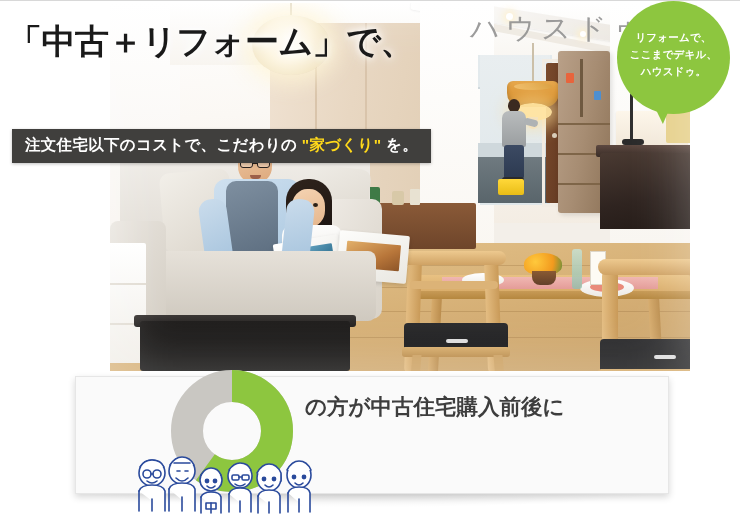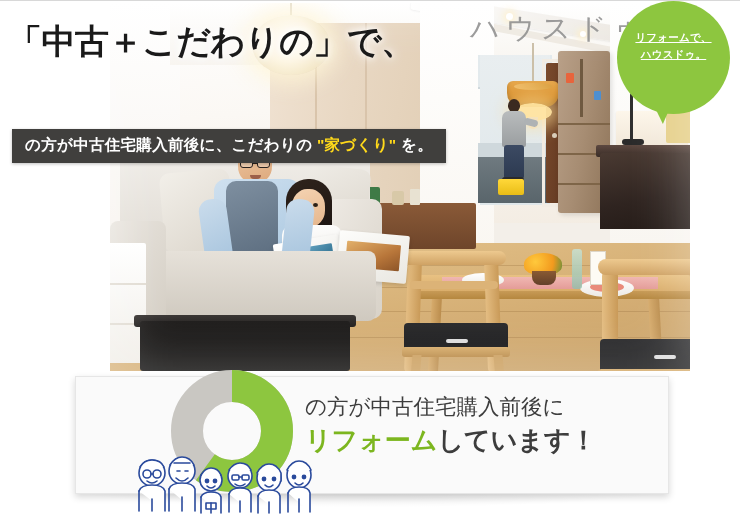--- a/index.html
+++ b/index.html
@@ -349,21 +349,21 @@
     border-right:13px solid transparent;
     border-top:25px solid #8dc63f;
     transform:rotate(-4deg);
   }
   .bubble-txt {
     position:absolute; left:617px; top:28px; width:113px;
     text-align:center; color:#ffffff;
     font-size:10.5px; font-weight:700; line-height:1.62;
     z-index:7; letter-spacing:.2px;
   }
-  .bubble-txt span { display:block;text-decoration:underline; }
+  .bubble-txt span { display:block; }
 
   
   .panel {
     position:absolute; left:75px; top:375px;
     width:594px; height:118px;
     background:#fafafa;
     border:1px solid #e6e6e6;
     box-shadow:0 3px 7px rgba(0,0,0,.16);
     z-index:8;
   }
@@ -380,21 +380,21 @@
     white-space:nowrap; font-weight:700; color:#6aa321;
     text-shadow:-1.5px 0 #fff,1.5px 0 #fff,0 -1.5px #fff,0 1.5px #fff,
                 -1.5px -1.5px #fff,1.5px 1.5px #fff,-1.5px 1.5px #fff,1.5px -1.5px #fff;
   }
   .pct-label .sm { font-size:15px; }
   .pct-label .big { font-size:33px; letter-spacing:-1px; }
 
   
   .stat-l1 {
     position:absolute; left:305px; top:391px; z-index:11;
-    font-size:21.5px; font-weight:400; color:#3d3d3d; white-space:nowrap;
+    font-size:21.5px; font-weight:700; color:#3d3d3d; white-space:nowrap;
   }
   .stat-l2 {
     position:absolute; left:305px; top:422px; z-index:11;
     font-size:26px; font-weight:700; color:#3d3d3d; white-space:nowrap;
   }
   .stat-l2 .gr { color:#7cb61f; }
   .note {
     position:absolute; left:420px; top:466px; z-index:11;
     font-size:10.5px; color:#5a5a5a; white-space:nowrap;
   }
@@ -550,42 +550,42 @@
 
     <div class="ph-layer photo-vig"></div>
   </div>
 
   <div class="brandtext">ハウスドゥ</div>
 
   <div class="bubble-tail"></div>
   <div class="bubble"></div>
   <div class="bubble-txt">
     <span>リフォームで、</span>
+    <span>ここまでデキル、</span>
     <span>ハウスドゥ。</span>
   </div>
 
   <div class="headline">
-    <span class="l1">「中古＋こだわりの」で、</span>
+    <span class="l1">「中古＋リフォーム」で、</span>
   </div>
 
-  <div class="ribbon"><span>の方が中古住宅購入前後に、こだわりの </span><span class="hl">"家づくり"</span><span> を。</span></div>
+  <div class="ribbon"><span>注文住宅以下のコストで、こだわりの </span><span class="hl">"家づくり"</span><span> を。</span></div>
 
   <div class="panel-glow"></div>
   <div class="panel"></div>
 
   <div class="donut-wrap">
     <svg width="124" height="124" viewBox="0 0 124 124">
       <circle id="arc-gray" cx="62" cy="62" r="45" fill="none" stroke="#c9c7c2" stroke-width="32"></circle>
       <circle id="arc-green" cx="62" cy="62" r="45" fill="none" stroke="#8dc63f" stroke-width="32" transform="rotate(-90 62 62)" stroke-dasharray="169.64600329384882 113.09733552923257"></circle>
     </svg>
   </div>
 
 
   <div class="stat-l1">の方が中古住宅購入前後に</div>
-  <div class="stat-l2"><span class="gr">リフォーム</span><span>しています！</span></div>
 
   <div class="people">
     <svg width="186" height="70" viewBox="0 0 186 70" fill="none" stroke="#2a4a9c" stroke-width="1.6" stroke-linecap="round" stroke-linejoin="round">
       <g>
         <ellipse cx="18" cy="20" rx="13" ry="13" fill="#fff"></ellipse>
         <path d="M6 14 q4 -7 12 -7 q9 0 12 7" fill="#fff"></path>
         <circle cx="13" cy="21" r="4"></circle>
           <circle cx="23" cy="21" r="4"></circle>
           <path d="M17 21 h2"></path>
         <path d="M13 28 q5 4 10 0"></path>

